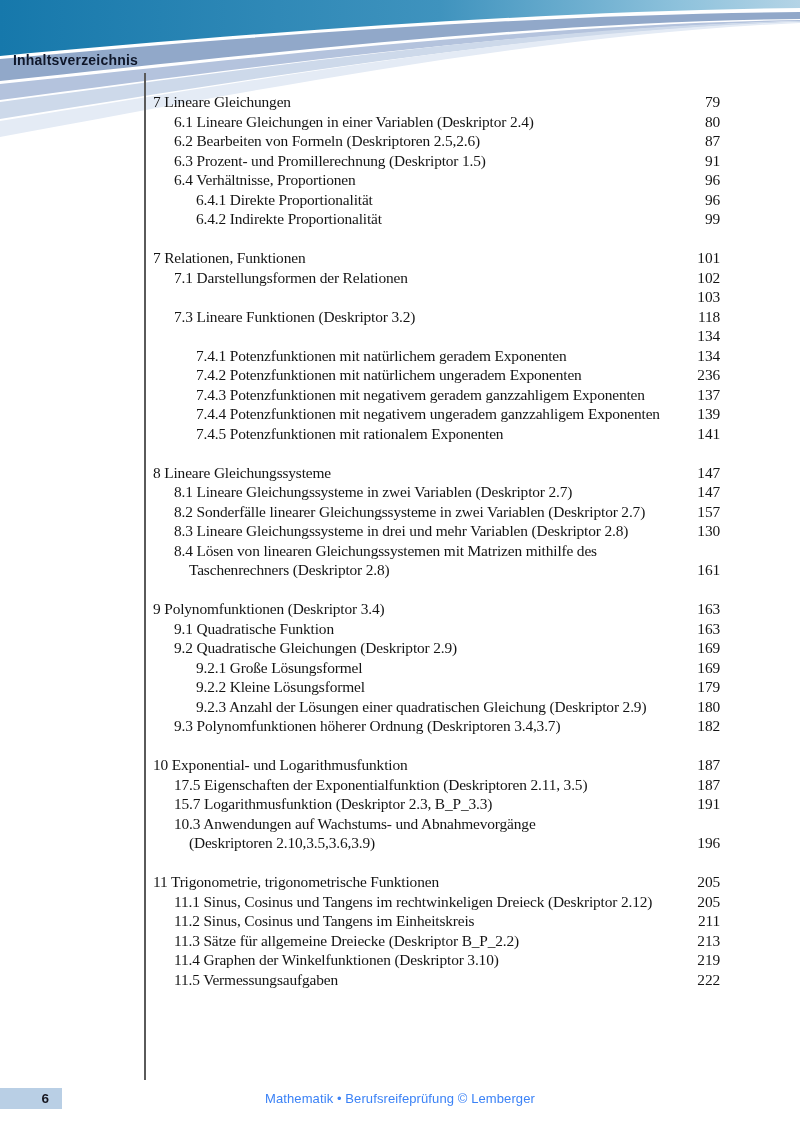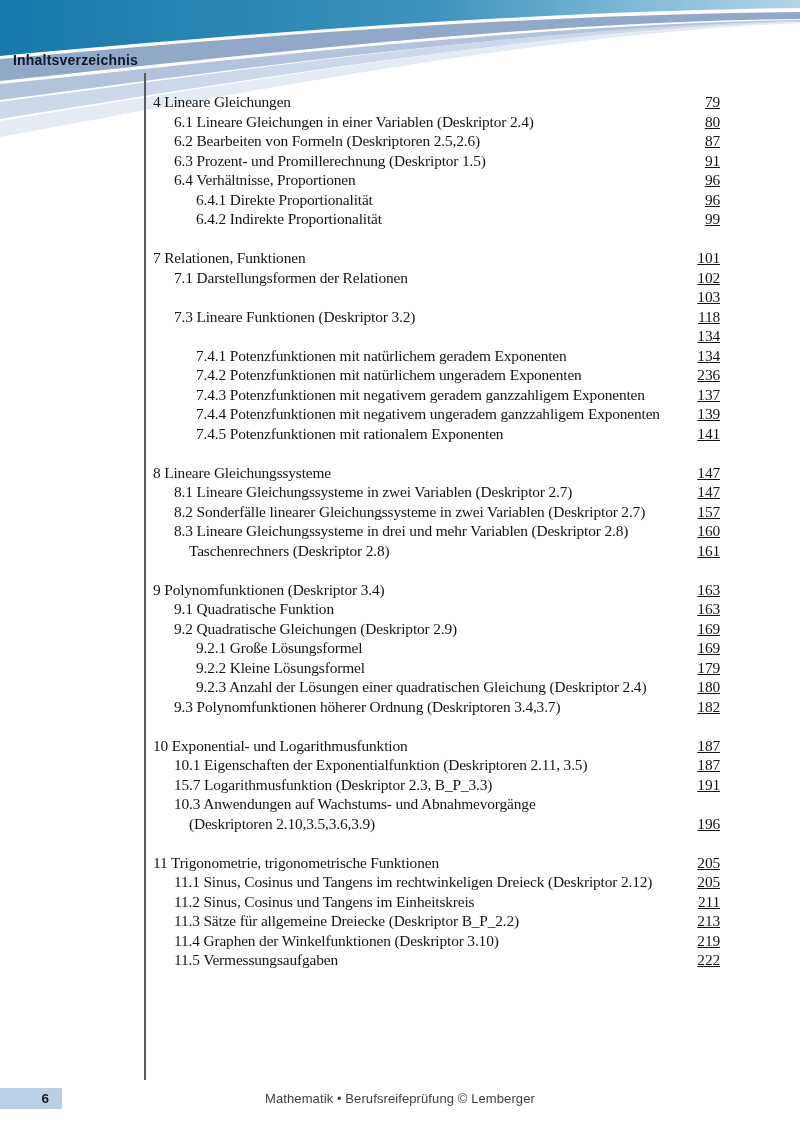--- a/index.html
+++ b/index.html
@@ -31,36 +31,36 @@
     position:absolute; left:153px; top:92px; width:567px;
     font-size:15.4px; color:#141414; letter-spacing:-0.15px;
   }
   .toc-section + .toc-section { margin-top:19.5px; }
   .toc-row { display:flex; height:19.5px; line-height:19.5px; white-space:nowrap; }
   .toc-title { flex:0 1 auto; overflow:visible; }
   .lvl0 { padding-left:0; }
   .lvl1 { padding-left:21px;text-align:right; }
   .lvl2 { padding-left:43px; }
   .cont { padding-left:36px; }
-  .toc-page { margin-left:auto; padding-left:8px; text-align:center;text-decoration:underline; }
+  .toc-page { margin-left:auto; padding-left:8px; text-align:center; }
 
   
   .footer-badge {
     position:absolute; left:0; top:1088px; width:62px; height:21px;
     background:#b9cfe5;
     display:flex; align-items:center; justify-content:flex-end;
     padding-right:13px; box-sizing:border-box;
     font-family:"Liberation Sans", sans-serif;
     font-weight:bold; font-size:13.5px; color:#16161f;
   }
   .footer-credit {
     position:absolute; left:0; top:1091px; width:800px;
     text-align:center;
     font-family:"Liberation Sans", sans-serif;
-    font-size:13px; color:#404040; letter-spacing:0.1px;
+    font-size:13px; color:#3b82f6; letter-spacing:0.1px;
   }
 </style>
 </head>
 <body>
 
 <div class="header">
   <svg width="800" height="140" viewBox="0 0 800 140">
     <defs>
       <linearGradient id="blueBand" x1="0" y1="0" x2="1" y2="0">
         <stop offset="0" stop-color="#1678ab"></stop>
@@ -76,21 +76,21 @@
     <path d="M0,121 C250,81 540,29 800,22 L800,23 C540,34 250,91 0,137 Z" fill="#e4ebf5"></path>
   </svg>
   <div class="header-title">Inhaltsverzeichnis</div>
 </div>
 
 <div class="v-rule"></div>
 
 <div class="toc">
     <div class="toc-section">
       <div class="toc-row">
-        <span class="toc-title lvl0">4 Lineare Gleichungen</span>
+        <span class="toc-title lvl0">7 Lineare Gleichungen</span>
         <span class="toc-page">79</span>
       </div>
       <div class="toc-row">
         <span class="toc-title lvl1">6.1 Lineare Gleichungen in einer Variablen (Deskriptor 2.4)</span>
         <span class="toc-page">80</span>
       </div>
       <div class="toc-row">
         <span class="toc-title lvl1">6.2 Bearbeiten von Formeln (Deskriptoren 2.5,2.6)</span>
         <span class="toc-page">87</span>
       </div>
@@ -159,21 +159,25 @@
       <div class="toc-row">
         <span class="toc-title lvl1">8.1 Lineare Gleichungssysteme in zwei Variablen (Deskriptor 2.7)</span>
         <span class="toc-page">147</span>
       </div>
       <div class="toc-row">
         <span class="toc-title lvl1">8.2 Sonderfälle linearer Gleichungssysteme in zwei Variablen (Deskriptor 2.7)</span>
         <span class="toc-page">157</span>
       </div>
       <div class="toc-row">
         <span class="toc-title lvl1">8.3 Lineare Gleichungssysteme in drei und mehr Variablen (Deskriptor 2.8)</span>
-        <span class="toc-page">160</span>
+        <span class="toc-page">130</span>
+      </div>
+      <div class="toc-row">
+        <span class="toc-title lvl1">8.4 Lösen von linearen Gleichungssystemen mit Matrizen mithilfe des</span>
+        <span class="toc-page"></span>
       </div>
       <div class="toc-row">
         <span class="toc-title cont">Taschenrechners (Deskriptor 2.8)</span>
         <span class="toc-page">161</span>
       </div>
     </div>
     <div class="toc-section">
       <div class="toc-row">
         <span class="toc-title lvl0">9 Polynomfunktionen (Deskriptor 3.4)</span>
         <span class="toc-page">163</span>
@@ -188,35 +192,35 @@
       </div>
       <div class="toc-row">
         <span class="toc-title lvl2">9.2.1 Große Lösungsformel</span>
         <span class="toc-page">169</span>
       </div>
       <div class="toc-row">
         <span class="toc-title lvl2">9.2.2 Kleine Lösungsformel</span>
         <span class="toc-page">179</span>
       </div>
       <div class="toc-row">
-        <span class="toc-title lvl2">9.2.3 Anzahl der Lösungen einer quadratischen Gleichung (Deskriptor 2.4)</span>
+        <span class="toc-title lvl2">9.2.3 Anzahl der Lösungen einer quadratischen Gleichung (Deskriptor 2.9)</span>
         <span class="toc-page">180</span>
       </div>
       <div class="toc-row">
         <span class="toc-title lvl1">9.3 Polynomfunktionen höherer Ordnung (Deskriptoren 3.4,3.7)</span>
         <span class="toc-page">182</span>
       </div>
     </div>
     <div class="toc-section">
       <div class="toc-row">
         <span class="toc-title lvl0">10 Exponential- und Logarithmusfunktion</span>
         <span class="toc-page">187</span>
       </div>
       <div class="toc-row">
-        <span class="toc-title lvl1">10.1 Eigenschaften der Exponentialfunktion (Deskriptoren 2.11, 3.5)</span>
+        <span class="toc-title lvl1">17.5 Eigenschaften der Exponentialfunktion (Deskriptoren 2.11, 3.5)</span>
         <span class="toc-page">187</span>
       </div>
       <div class="toc-row">
         <span class="toc-title lvl1">15.7 Logarithmusfunktion (Deskriptor 2.3, B_P_3.3)</span>
         <span class="toc-page">191</span>
       </div>
       <div class="toc-row">
         <span class="toc-title lvl1">10.3 Anwendungen auf Wachstums- und Abnahmevorgänge</span>
         <span class="toc-page"></span>
       </div>

